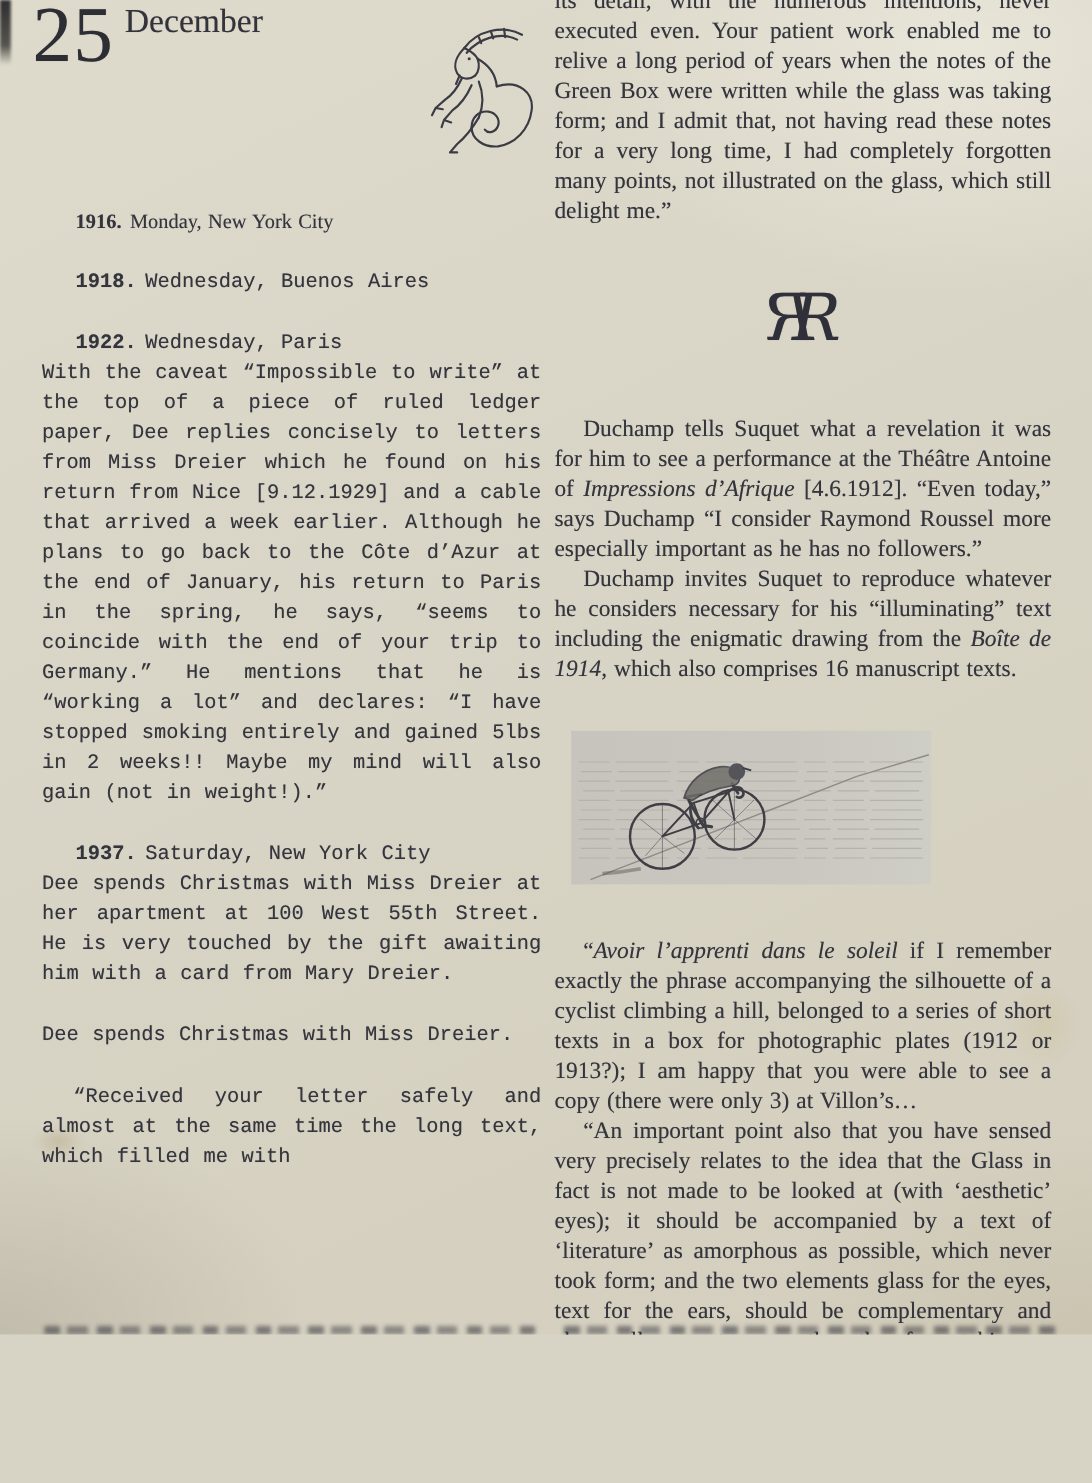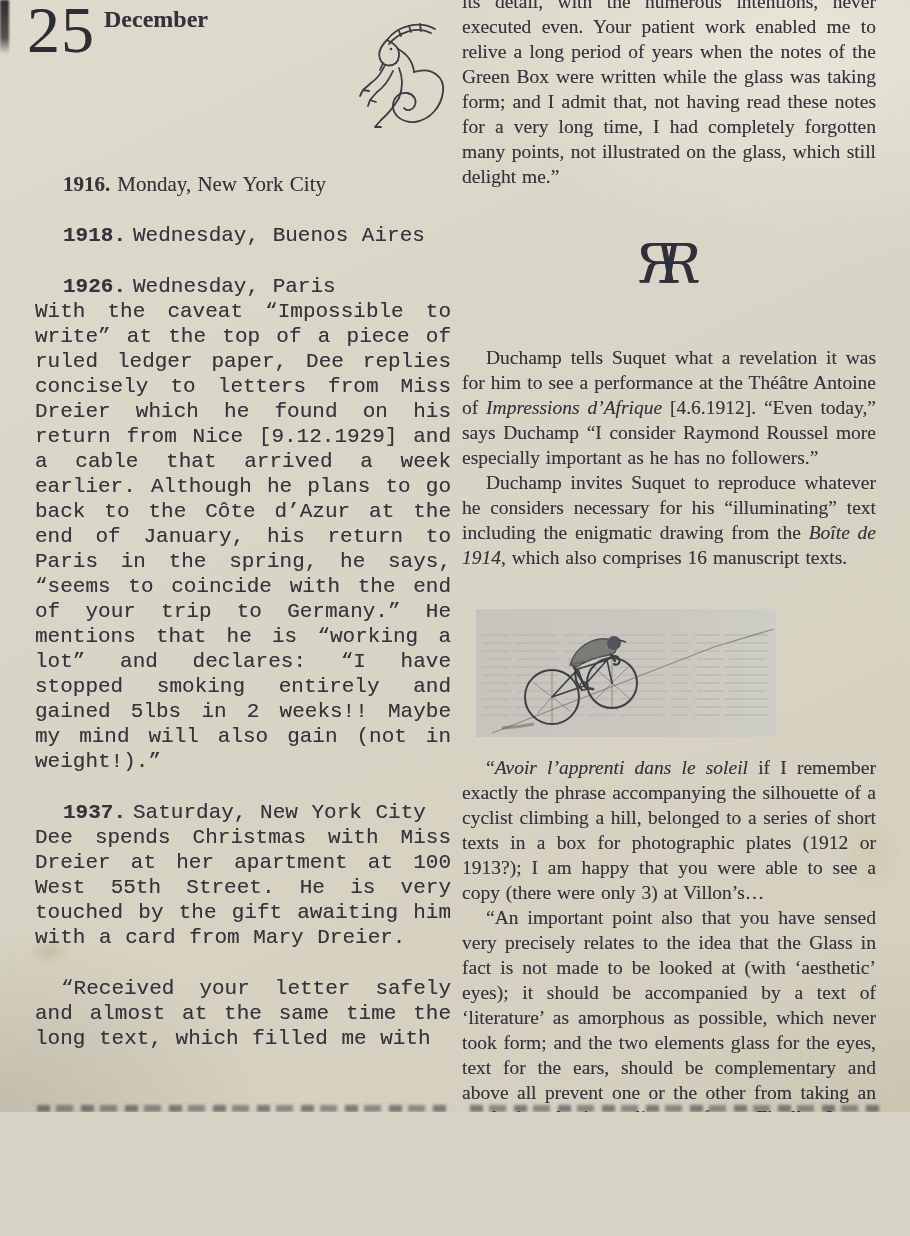--- a/index.html
+++ b/index.html
@@ -28,28 +28,28 @@
   .stain.s1 { left:28px;  top:938px;  width:42px; height:26px; background:radial-gradient(ellipse, rgba(146,118,54,0.22), rgba(146,118,54,0) 70%); filter:blur(2px);}
   .stain.s2 { left:84px;  top:1188px; width:70px; height:40px; background:radial-gradient(ellipse, rgba(186,160,74,0.26), rgba(186,160,74,0) 70%); filter:blur(3px);}
   .stain.s3 { left:840px; top:818px;  width:60px; height:70px; background:radial-gradient(ellipse, rgba(190,170,90,0.16), rgba(190,170,90,0) 70%); filter:blur(3px);}
 
   .day-number {
     position:absolute; left:27px; top:-4px;
     font-size:66px; line-height:68px; color:#2d2d34; letter-spacing:1px;
   }
   .month-name {
     position:absolute; left:104px; top:6px;
-    font-size:24px; line-height:26px; color:#33333b;font-weight:bold;
+    font-size:28px; line-height:26px; color:#33333b;
   }
 
   .capricorn-wrap { position:absolute; left:341px; top:16px; }
 
   .left-col {
     position:absolute; left:35px; top:172px; width:416px;
-    font-size:21px; line-height:25px; word-spacing:1px;
+    font-size:17px; line-height:25px; word-spacing:1px;
   }
   .entry + .entry { margin-top:26px;font-family:Liberation Mono, monospace; }
   .entry-head { text-indent:28px; }
   .entry-head .year { font-weight:bold; margin-right:7px; }
   .entry-body { text-align:justify; }
   .entry-body.first-indent { text-indent:26px; }
 
   .right-col {
     position:absolute; left:462px; top:0; width:414px;
     font-size:19.5px; line-height:25px; word-spacing:1px;
@@ -119,34 +119,35 @@
     </div>
 
     <div class="entry">
       <div class="entry-head">
         <span class="year">1918.</span><span>Wednesday, Buenos Aires</span>
       </div>
     </div>
 
     <div class="entry">
       <div class="entry-head">
-        <span class="year">1926.</span><span>Wednesday, Paris</span>
+        <span class="year">1922.</span><span>Wednesday, Paris</span>
       </div>
       <div class="entry-body">With the caveat “Impossible to write” at the top of a piece of ruled ledger paper, Dee replies concisely to letters from Miss Dreier which he found on his return from Nice [9.12.1929] and a cable that arrived a week earlier. Although he plans to go back to the Côte d’Azur at the end of January, his return to Paris in the spring, he says, “seems to coincide with the end of your trip to Germany.” He mentions that he is “working a lot” and declares: “I have stopped smoking entirely and gained 5lbs in 2 weeks!! Maybe my mind will also gain (not in weight!).”</div>
     </div>
 
     <div class="entry">
       <div class="entry-head">
         <span class="year">1937.</span><span>Saturday, New York City</span>
       </div>
       <div class="entry-body">Dee spends Christmas with Miss Dreier at her apartment at 100 West 55th Street. He is very touched by the gift awaiting him with a card from Mary Dreier.</div>
     </div>
 
 
     <div class="entry">
+      <div class="entry-body">Dee spends Christmas with Miss Dreier.</div>
     </div>
 
     <div class="entry">
       <div class="entry-body first-indent">“Received your letter safely and almost at the same time the long text, which filled me with</div>
     </div>
 
   </div>
 
   <div class="right-col">
 
@@ -202,21 +203,21 @@
           <path d="M100 64 C 104 72, 108 77, 112 85 M112 85 l7 1" stroke-width="2.6"></path>
           <path d="M102 66 C 100 75, 103 82, 108 87" stroke-width="2.2"></path>
           <path d="M136 50 L 141 58" stroke-width="2.4"></path>
         </g>
         <path d="M96 62 C 100 48, 112 38, 126 36 C 134 35, 140 38, 142 44 C 143 48, 140 52, 135 52 C 123 54, 111 58, 103 64 Z" fill="#6f6e69" stroke="#3f3e45" stroke-width="1.4" opacity="0.85"></path>
         <circle cx="140" cy="40" r="7" fill="#55545b"></circle>
         <path d="M145 37 l7 2" stroke="#3f3e45" stroke-width="1.6" fill="none"></path>
       </svg>
     </div>
 
-    <p class="indent" style="margin-top:14px;"><span>“</span><em>Avoir l’apprenti dans le soleil</em><span> if I remember exactly the phrase accompanying the silhouette of a cyclist climbing a hill, belonged to a series of short texts in a box for photographic plates (1912 or 1913?); I am happy that you were able to see a copy (there were only 3) at Villon’s…</span></p>
+    <p class="indent" style="margin-top:39px;"><span>“</span><em>Avoir l’apprenti dans le soleil</em><span> if I remember exactly the phrase accompanying the silhouette of a cyclist climbing a hill, belonged to a series of short texts in a box for photographic plates (1912 or 1913?); I am happy that you were able to see a copy (there were only 3) at Villon’s…</span></p>
 
     <p class="indent">“An important point also that you have sensed very precisely relates to the idea that the Glass in fact is not made to be looked at (with ‘aesthetic’ eyes); it should be accompanied by a text of ‘literature’ as amorphous as possible, which never took form; and the two elements glass for the eyes, text for the ears, should be complementary and above all prevent one or the other from taking an aesthetico-plastic or literary form. Finally, I owe you more than I can repay</p>
 
   </div>
 
   <div class="cutoff left"></div>
   <div class="cutoff right"></div>
 
 </div>
 

